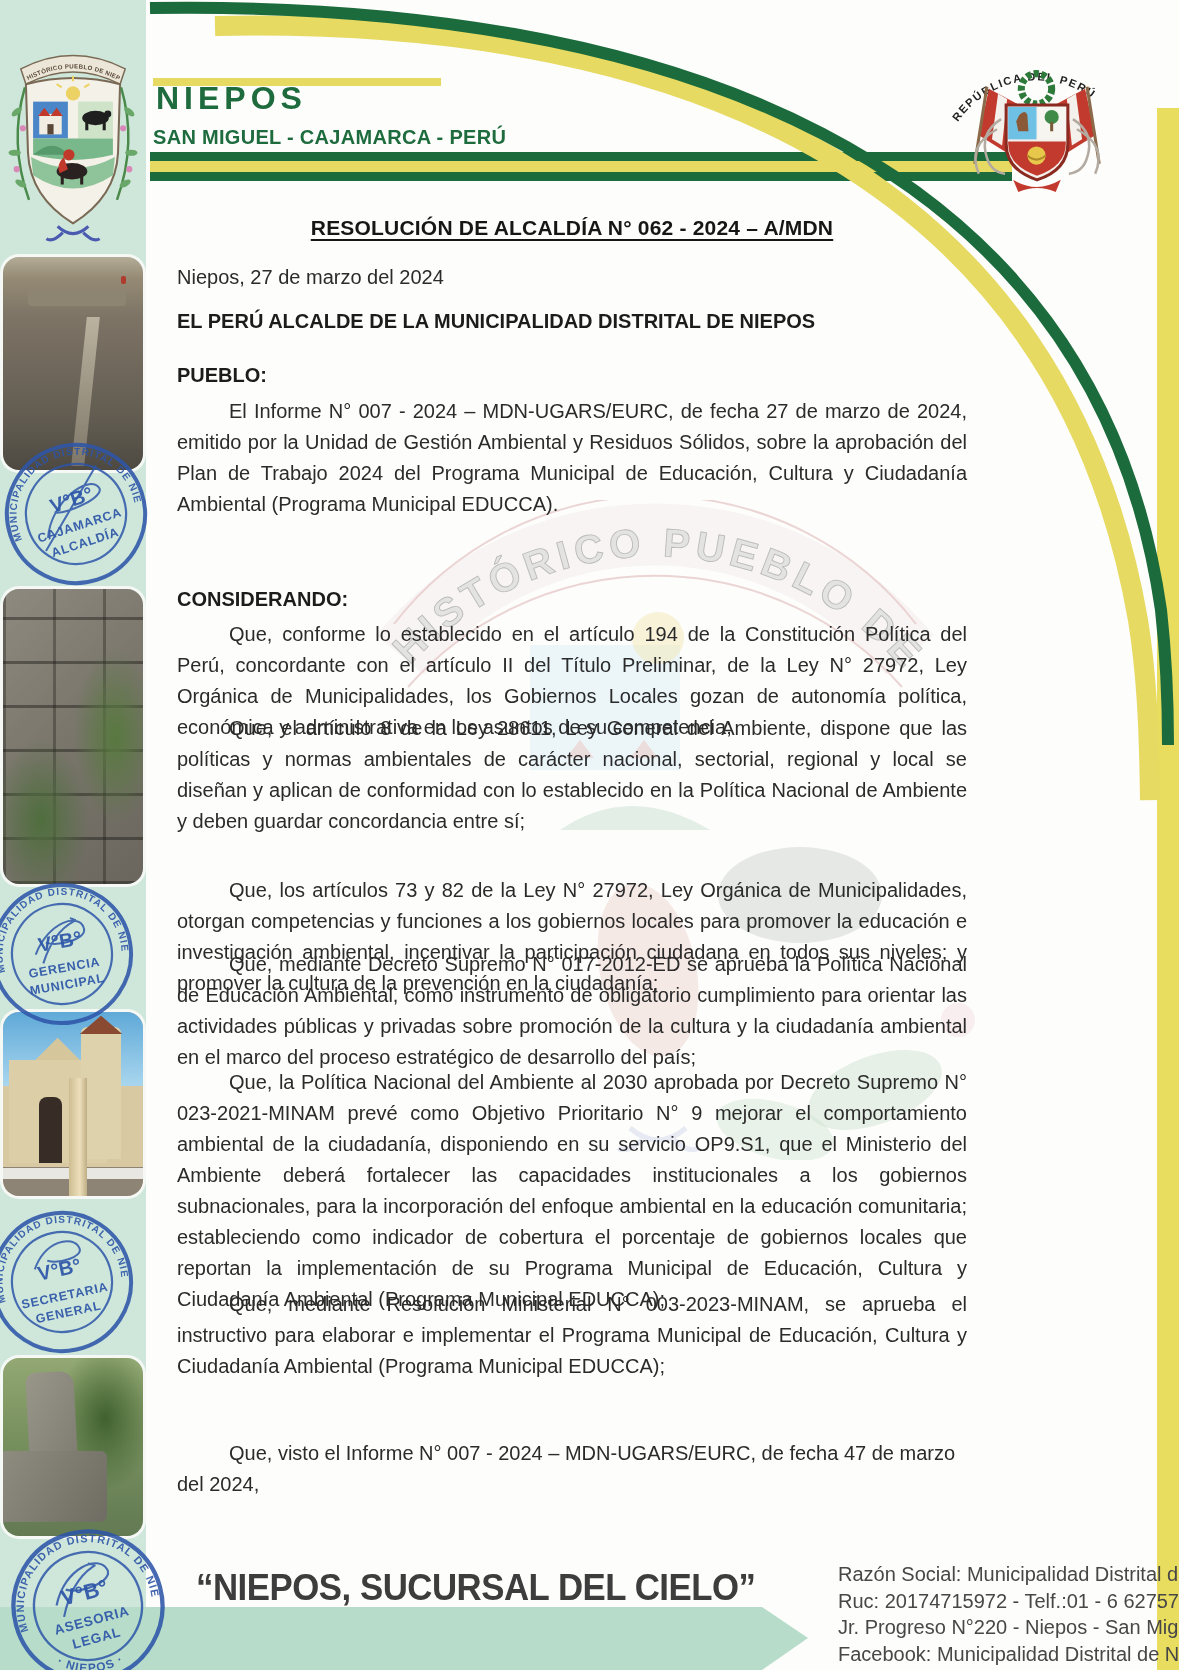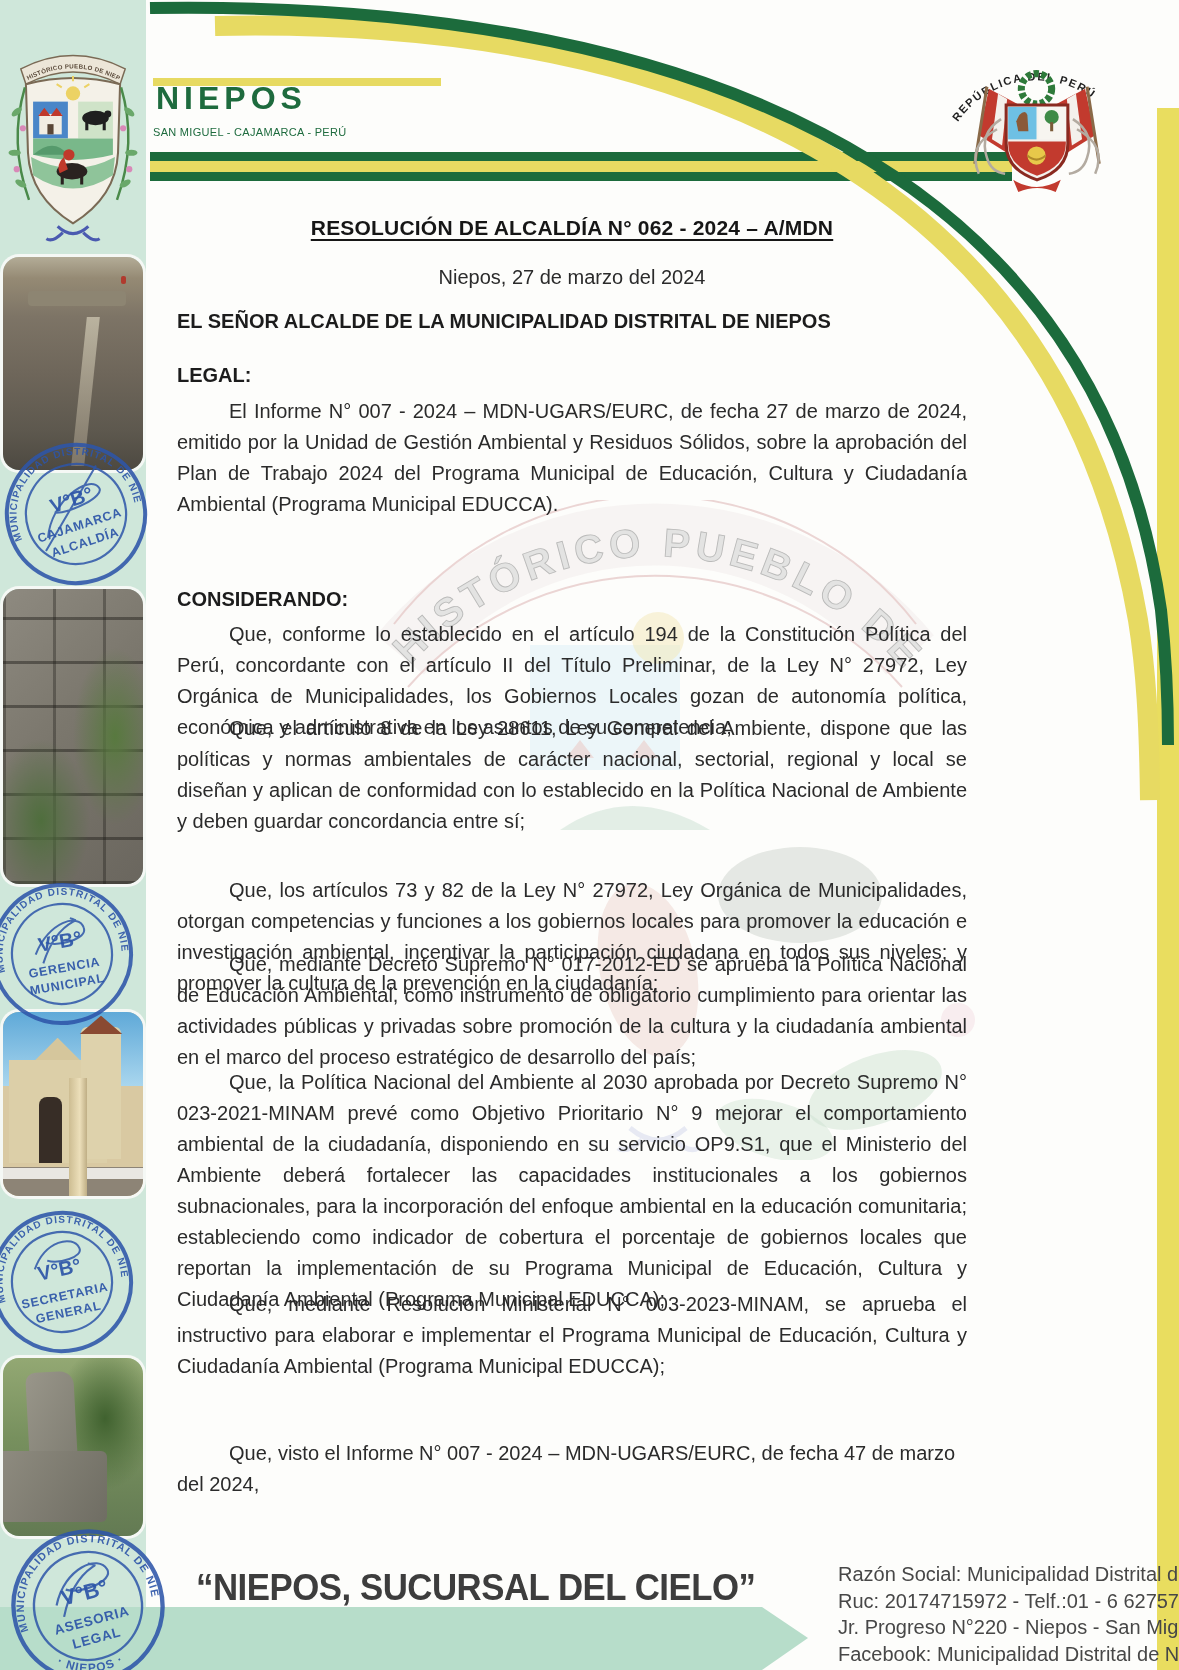--- a/index.html
+++ b/index.html
@@ -41,21 +41,21 @@
   .st-ring2{fill:none;stroke:#2d55a8;stroke-width:2.2;opacity:.85;}
   .st-arc{font-family:"Liberation Sans",sans-serif;font-weight:bold;font-size:10px;letter-spacing:1.1px;fill:#2d55a8;opacity:.9;}
   .st-vb{font-family:"Liberation Sans",sans-serif;font-weight:bold;font-size:20px;fill:#2d55a8;text-anchor:middle;opacity:.92;}
   .st-line{font-family:"Liberation Sans",sans-serif;font-weight:bold;font-size:12.5px;fill:#2d55a8;text-anchor:middle;letter-spacing:.8px;opacity:.92;}
   .st-sig{fill:none;stroke:#2d55a8;stroke-width:2;opacity:.85;}
 
   
   #hdr-org{left:152px;top:46px;color:#1e6b3e;font-weight:bold;font-size:22px;letter-spacing:.4px;z-index:3;}
   #hdr-bar-sm{left:153px;top:78px;width:288px;height:8px;background:#e7da62;z-index:3;}
   #hdr-name{left:156px;top:80px;color:#1e6b3e;font-weight:800;font-size:32px;letter-spacing:5px;z-index:3;}
-  #hdr-sub{left:153px;top:126px;color:#1e6b3e;font-weight:normal;font-size:11px;letter-spacing:.3px;z-index:3;}
+  #hdr-sub{left:153px;top:126px;color:#1e6b3e;font-weight:bold;font-size:20px;letter-spacing:.3px;z-index:3;}
   #hdr-bar3{left:150px;top:152px;width:862px;height:29px;z-index:2;
     background:linear-gradient(180deg,#1c6b3c 0 31%,#e7da62 31% 69%,#1c6b3c 69% 100%);}
   #curve-svg{left:0;top:0;z-index:2;pointer-events:none;}
   #right-strip{left:1157px;top:108px;width:22px;height:1562px;background:#e9dd5f;z-index:1;}
 
   
   #peru{left:948px;top:22px;z-index:3;}
   .pe-arc{font-family:"Liberation Sans",sans-serif;font-weight:bold;font-size:11px;letter-spacing:1.6px;fill:#222;}
 
   
@@ -63,21 +63,21 @@
   .wm-text{font-family:"Liberation Sans",sans-serif;font-weight:bold;font-size:40px;letter-spacing:5px;
            fill:#d2d2d2;stroke:#8f8f8f;stroke-width:.9;}
 
   
   #doc{left:177px;top:0;width:790px;z-index:4;color:#2b2b2b;font-size:20px;line-height:31px;}
   #doc .blk{position:absolute;width:790px;}
   .just{text-align:justify;text-indent:52px;}
   .bold{font-weight:bold;color:#1c1c1c;}
   #doc-title{top:212px;text-align:center;font-weight:bold;font-size:21px;color:#161616;letter-spacing:.2px;}
   #doc-title span{text-decoration:underline;text-underline-offset:4px;text-decoration-thickness:2px;margin-top:25px;}
-  #doc-date{top:262px;text-align:center;padding-right:92px;width:698px;}
+  #doc-date{top:262px;text-align:left;padding-right:92px;width:698px;}
 
   
   #foot-band{left:0;top:1607px;width:812px;height:63px;background:#b7ddca;z-index:2;
      clip-path:polygon(0 0,762px 0,808px 31px,762px 63px,0 63px);}
   #slogan{left:196px;top:1567px;z-index:5;font-weight:bold;font-size:37px;color:#3d3d3d;
      letter-spacing:-.5px;transform:scaleX(.94);transform-origin:left;white-space:nowrap;}
   #foot-info{left:838px;top:1561px;width:330px;z-index:4;color:#474747;font-size:20px;line-height:26.5px;white-space:nowrap;}
 </style>
 </head>
 <body>
@@ -296,22 +296,22 @@
       <circle cx="628" cy="520" r="17" fill="#e8b8c8" opacity=".4"></circle>
       <path d="M 300,628 q 28,24 56,0 M 312,640 q -16,14 -24,8 M 344,640 q 16,14 24,8" stroke="#aab4de" stroke-width="5" fill="none" opacity=".45"></path>
     </g>
   </svg>
 
   <div id="doc" class="abs">
     <div id="doc-title" class="blk">
       <span>RESOLUCIÓN DE ALCALDÍA N° 062 - 2024 – A/MDN</span>
     </div>
     <div id="doc-date" class="blk">Niepos, 27 de marzo del 2024</div>
-    <div class="blk bold" style="top:306px">EL SEÑOR ALCALDE DE LA MUNICIPALIDAD DISTRITAL DE NIEPOS</div>
-    <div class="blk bold" style="top:360px">LEGAL:</div>
+    <div class="blk bold" style="top:306px">EL PERÚ ALCALDE DE LA MUNICIPALIDAD DISTRITAL DE NIEPOS</div>
+    <div class="blk bold" style="top:360px">PUEBLO:</div>
     <div class="blk just" style="top:396px">El Informe N° 007 - 2024 – MDN-UGARS/EURC, de fecha 27 de marzo de 2024, emitido por la Unidad de Gestión Ambiental y Residuos Sólidos, sobre la aprobación del Plan de Trabajo 2024 del Programa Municipal de Educación, Cultura y Ciudadanía Ambiental (Programa Municipal EDUCCA).</div>
     <div class="blk bold" style="top:584px">CONSIDERANDO:</div>
     <div class="blk just" style="top:619px">Que, conforme lo establecido en el artículo 194 de la Constitución Política del Perú, concordante con el artículo II del Título Preliminar, de la Ley N° 27972, Ley Orgánica de Municipalidades, los Gobiernos Locales gozan de autonomía política, económica y administrativa en los asuntos de su competencia;</div>
     <div class="blk just" style="top:713px">Que, el artículo 8 de la Ley 28611, Ley General del Ambiente, dispone que las políticas y normas ambientales de carácter nacional, sectorial, regional y local se diseñan y aplican de conformidad con lo establecido en la Política Nacional de Ambiente y deben guardar concordancia entre sí;</div>
     <div class="blk just" style="top:875px">Que, los artículos 73 y 82 de la Ley N° 27972, Ley Orgánica de Municipalidades, otorgan competencias y funciones a los gobiernos locales para promover la educación e investigación ambiental, incentivar la participación ciudadana en todos sus niveles; y promover la cultura de la prevención en la ciudadanía;</div>
     <div class="blk just" style="top:949px">Que, mediante Decreto Supremo N° 017-2012-ED se aprueba la Política Nacional de Educación Ambiental, como instrumento de obligatorio cumplimiento para orientar las actividades públicas y privadas sobre promoción de la cultura y la ciudadanía ambiental en el marco del proceso estratégico de desarrollo del país;</div>
     <div class="blk just" style="top:1067px">Que, la Política Nacional del Ambiente al 2030 aprobada por Decreto Supremo N° 023-2021-MINAM prevé como Objetivo Prioritario N° 9 mejorar el comportamiento ambiental de la ciudadanía, disponiendo en su servicio OP9.S1, que el Ministerio del Ambiente deberá fortalecer las capacidades institucionales a los gobiernos subnacionales, para la incorporación del enfoque ambiental en la educación comunitaria; estableciendo como indicador de cobertura el porcentaje de gobiernos locales que reportan la implementación de su Programa Municipal de Educación, Cultura y Ciudadanía Ambiental (Programa Municipal EDUCCA);</div>
     <div class="blk just" style="top:1289px">Que, mediante Resolución Ministerial N° 003-2023-MINAM, se aprueba el instructivo para elaborar e implementar el Programa Municipal de Educación, Cultura y Ciudadanía Ambiental (Programa Municipal EDUCCA);</div>
     <div class="blk" style="top:1438px;text-indent:52px">Que, visto el Informe N° 007 - 2024 – MDN-UGARS/EURC, de fecha 47 de marzo del 2024,</div>
   </div>

